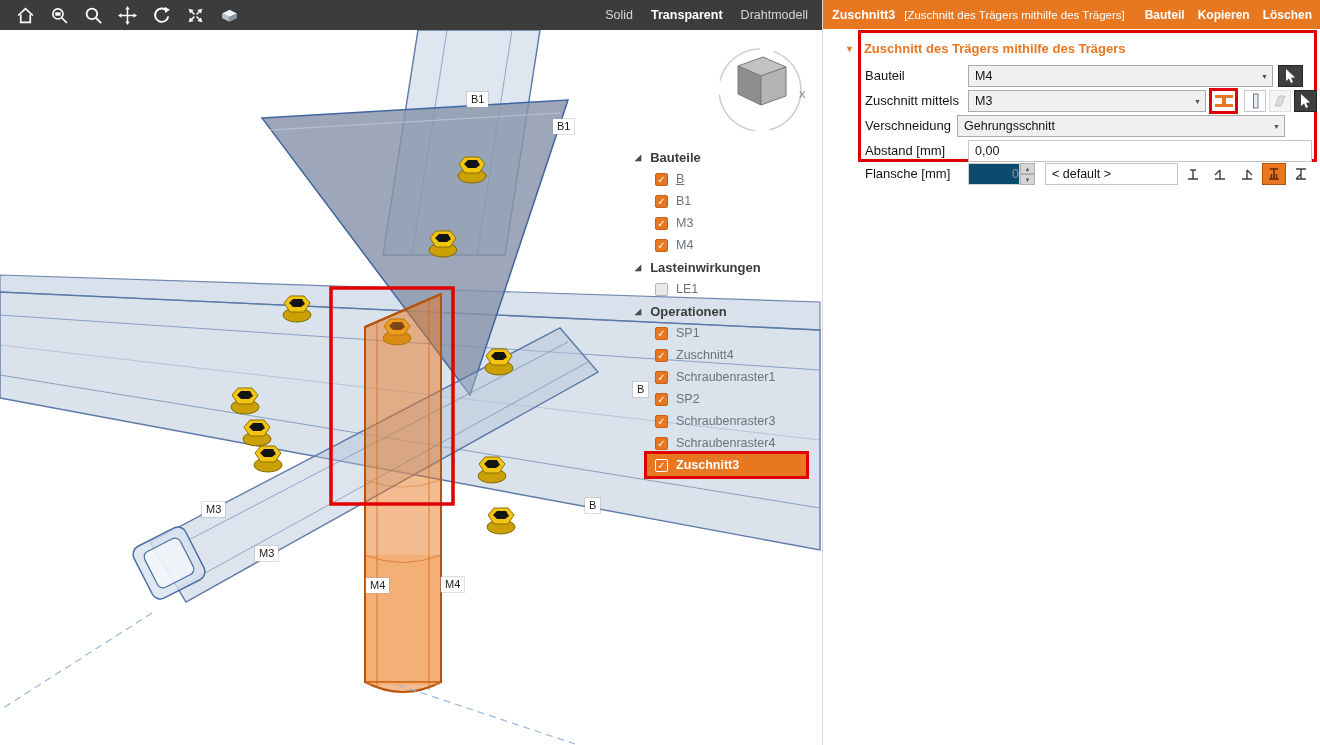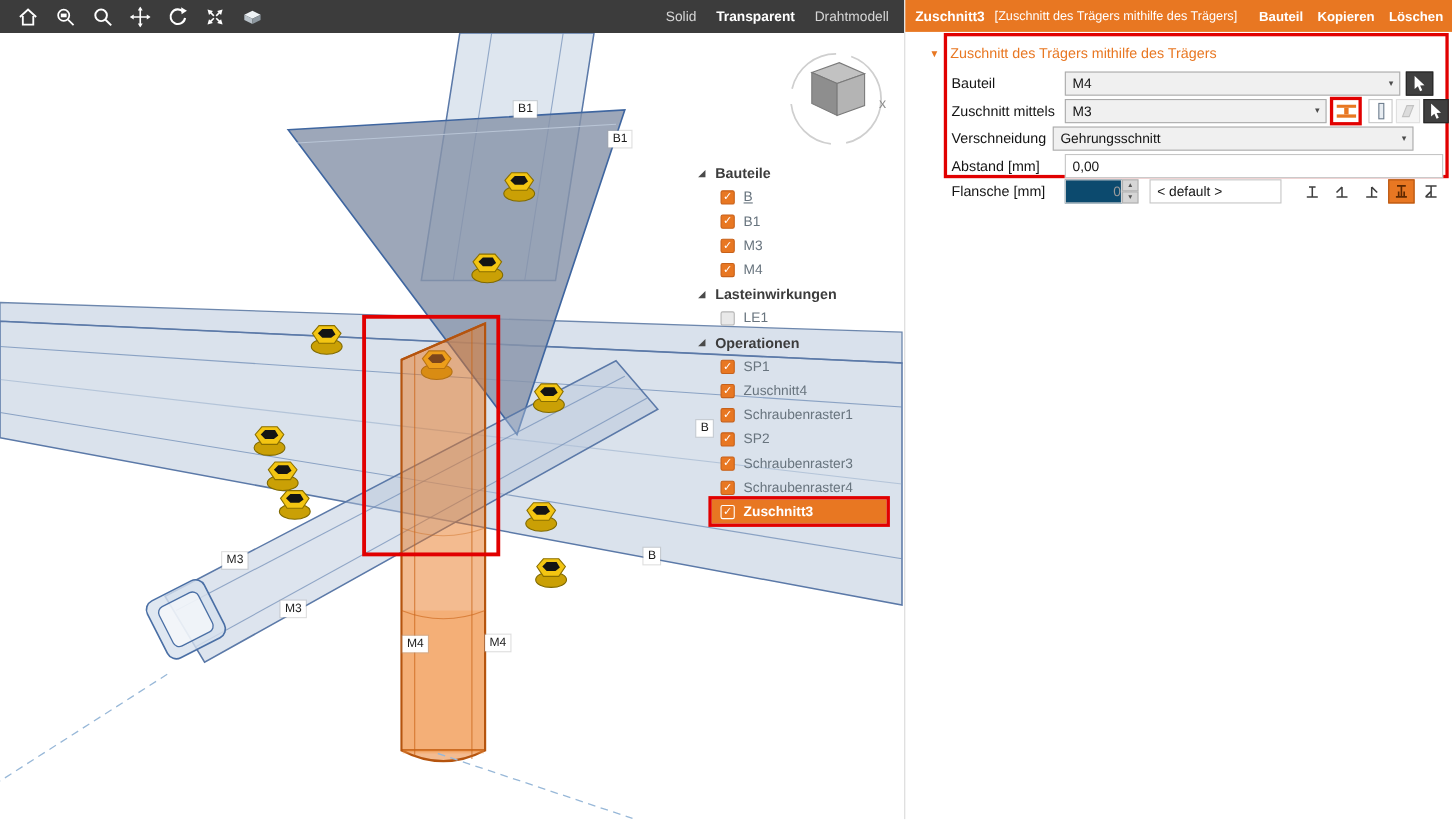--- a/index.html
+++ b/index.html
@@ -43,21 +43,21 @@
            border-left:1px solid #d9d9d9; }
   .panel-header { position:absolute; left:0; top:0; width:498px; height:29px; background:#e87722;
                   display:flex; align-items:center; padding:0 9px; color:#fff; white-space:nowrap; overflow:hidden; }
   .ph-title { font-weight:bold; font-size:12.5px; }
   .ph-sub { font-size:11.5px; margin-left:9px; }
   .ph-actions { margin-left:auto; display:flex; gap:13px; font-size:12px; font-weight:bold; }
   .ph-actions span { cursor:pointer; }
 
   .section-header { position:absolute; left:22px; top:41px; display:flex; align-items:center; gap:10px; }
   .sec-arrow { color:#e87722; font-size:9px; }
-  .sec-title { color:#e87722; font-weight:normal; font-size:13px; }
+  .sec-title { color:#e87722; font-weight:bold; font-size:13px; }
 
   .redbox { position:absolute; left:35px; top:30px; width:459px; height:132px;
             border:3px solid #e10000; pointer-events:none; }
 
   .frow { position:absolute; left:0; width:498px; height:22px; }
   .flabel { position:absolute; left:42px; top:0; line-height:22px; font-size:13px; color:#141414; }
   .combo { position:absolute; top:0; height:22px; background:#f0f0f0; border:1px solid #ababab;
            display:flex; align-items:center; padding:0 18px 0 6px; font-size:12.5px; color:#141414; cursor:pointer; }
   .carrow { position:absolute; right:4px; top:7px; font-size:7px; color:#4c4c4c; }
   .tinput { position:absolute; top:0; height:22px; background:#fff; border:1px solid #c5c5c5;
@@ -371,21 +371,21 @@
 
     <div class="frow" style="top:163px">
       <span class="flabel">Flansche [mm]</span>
       <div class="tinput disabled" style="left:145px;width:52px">
         <span>0,0</span>
       </div>
       <div class="spinner" style="left:197px">
         <span>▲</span>
         <span>▼</span>
       </div>
-      <div class="tinput" style="left:222px;width:120px">
+      <div class="tinput" style="left:222px;width:133px">
         <span>&lt; default &gt;</span>
       </div>
       <button class="ficon" style="left:358px">
         <svg width="16" height="16" viewBox="0 0 16 16" fill="none" stroke="#3f3f3f" stroke-width="1.4">
           <path d="M3 13 H13 M8 13 V4 M5 4 H11"></path>
         </svg>
       </button>
       <button class="ficon" style="left:385px">
         <svg width="16" height="16" viewBox="0 0 16 16" fill="none" stroke="#3f3f3f" stroke-width="1.4">
           <path d="M3 13 H13 M8 13 V4 M8 4 L3 9"></path>

